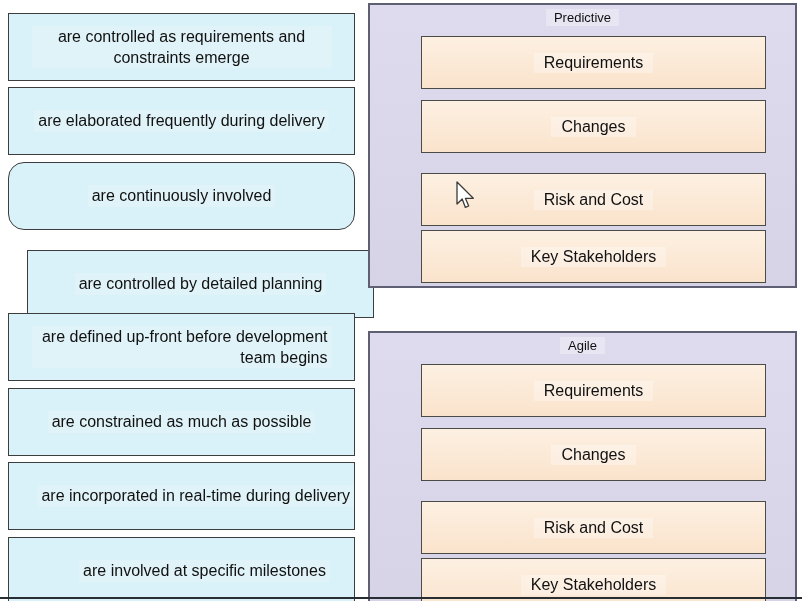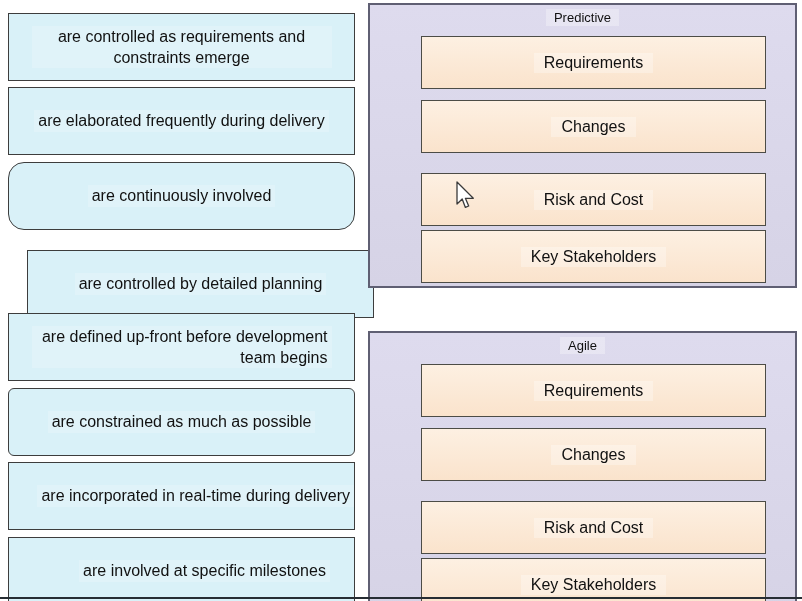--- a/index.html
+++ b/index.html
@@ -23,21 +23,21 @@
   .option{
     position:absolute;left:8px;width:347px;height:68px;
     background:var(--option-fill);
     border:1.5px solid var(--option-border);
     display:flex;align-items:center;justify-content:center;
     text-align:center;font-size:16px;line-height:1.32;
   }
   .option .lbl{padding:0 4px;background:rgba(255,255,255,0.18);}
   .option.two-line .lbl{max-width:300px;}
   .opt-0{top:13px;} .opt-1{top:87px;} .opt-2{top:162px;border-radius:16px;} .opt-3{top:250px;margin-left:19px;}
-  .opt-4{top:313px;text-align:right;} .opt-5{top:388px;border-radius:6px;} .opt-6{top:462px;justify-content:flex-end;} .opt-7{top:537px;padding-left:46px;}
+  .opt-4{top:313px;text-align:right;} .opt-5{top:388px;} .opt-6{top:462px;justify-content:flex-end;} .opt-7{top:537px;padding-left:46px;}
 
   
   .panel{
     position:absolute;left:368px;width:429px;height:285px;
     background:linear-gradient(180deg,var(--panel-fill-top) 0%,var(--panel-fill-bottom) 100%);
     border:2px solid var(--panel-border);
   }
   .panel-predictive{top:3px;}
   .panel-agile{top:311px;margin-top:20px;}
   .panel-title{

